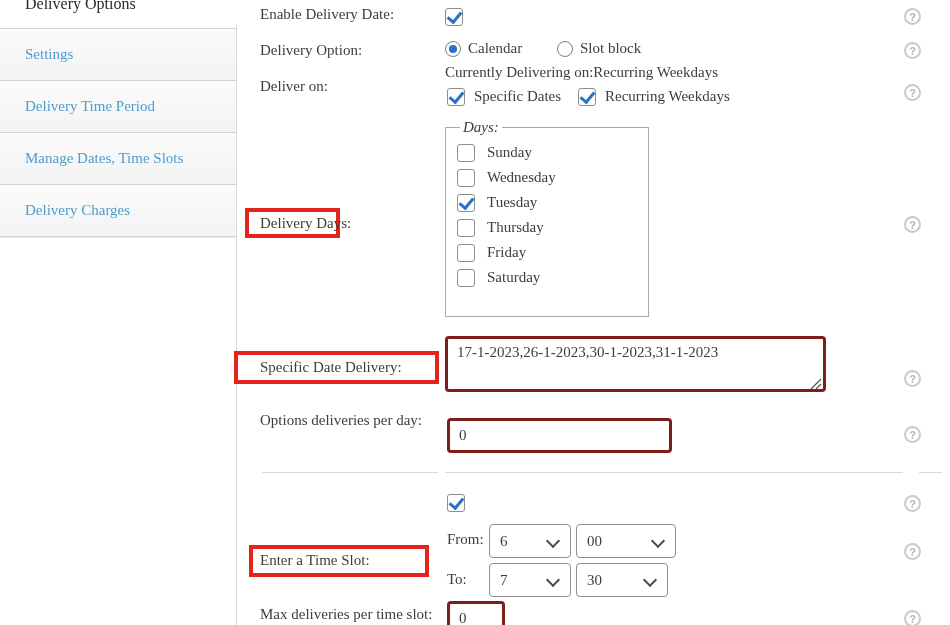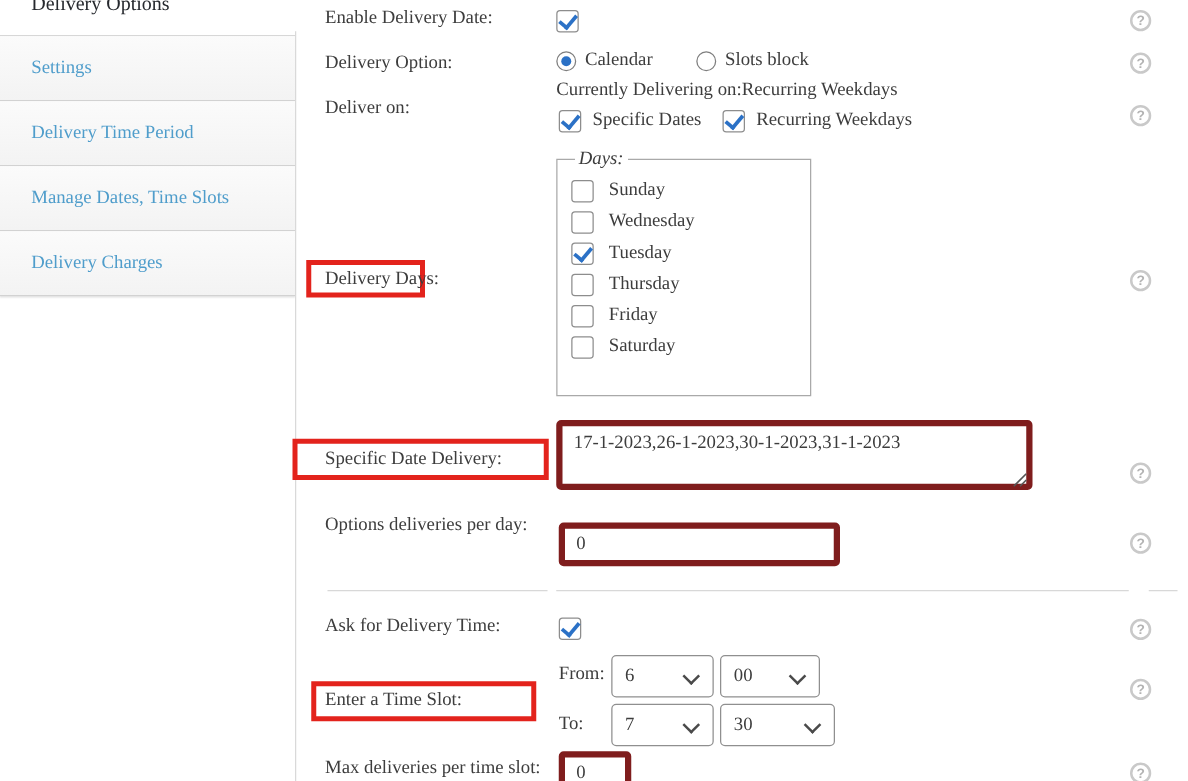--- a/index.html
+++ b/index.html
@@ -21,21 +21,21 @@
   .cb{position:absolute;width:18px;height:18px;background:#fff;border:1px solid #8d8d8d;border-radius:3px;box-sizing:border-box;cursor:pointer;}
   .cb.checked::after{content:"";position:absolute;left:4px;top:0px;width:6px;height:11px;
        border:solid #2b71c6;border-width:0 3px 3px 0;transform:rotate(40deg);}
   .radio{position:absolute;width:16px;height:16px;background:#fff;border:1px solid #7e7e7e;border-radius:50%;box-sizing:border-box;cursor:pointer;}
   .radio.selected::after{content:"";position:absolute;left:3px;top:3px;width:8px;height:8px;border-radius:50%;background:#2b71c6;}
   .opt{position:absolute;font-size:15px;}
   .help{position:absolute;left:904px;width:17px;height:17px;border:2px solid #c9c9c9;border-radius:50%;
         box-sizing:border-box;color:#b3b3b3;font:bold 11px "Liberation Sans",sans-serif;
         display:flex;align-items:center;justify-content:center;cursor:pointer;}
   .redbox{position:absolute;border:4px solid #e3231c;box-sizing:border-box;}
-  .textinput{position:absolute;border:5px solid #7f1d1d;border-radius:4px;box-sizing:border-box;
+  .textinput{position:absolute;border:3px solid #7f1d1d;border-radius:4px;box-sizing:border-box;
         font:15px "Liberation Serif",serif;color:#3d3d3d;padding:0 6px 0 9px;background:#fff;}
   textarea.textinput{resize:none;padding-top:4px;line-height:1.3;overflow:hidden;}
   .selectbox{position:absolute;height:34px;border:1px solid #8f8f8f;border-radius:4px;background:#fff;
         box-sizing:border-box;font-size:15px;display:flex;align-items:center;padding-left:10px;cursor:pointer;}
   .chev{position:absolute;right:12px;top:11px;width:8px;height:8px;border-right:2px solid #4a4a4a;
         border-bottom:2px solid #4a4a4a;transform:rotate(45deg);}
   .divider{position:absolute;height:1px;background:#d8d8d8;}
   fieldset.days{position:absolute;left:445px;top:119px;width:204px;height:198px;margin:0;
         border:1px solid #a9a9a9;padding:6px 0 0 10px;box-sizing:border-box;}
   fieldset.days legend{font-size:15px;padding:0 3px;margin-left:4px;font-style:italic;}
@@ -59,21 +59,21 @@
   <div class="vline"></div>
 
   <div class="lbl" style="top:5px">Enable Delivery Date:</div>
   <div class="cb checked" style="left:445px;top:8px"></div>
   <div class="help" style="top:8px">?</div>
 
   <div class="lbl" style="top:41px">Delivery Option:</div>
   <div class="radio selected" style="left:445px;top:41px"></div>
   <div class="opt" style="left:468px;top:40px">Calendar</div>
   <div class="radio" style="left:557px;top:41px"></div>
-  <div class="opt" style="left:580px;top:40px">Slots block</div>
+  <div class="opt" style="left:580px;top:40px">Slot block</div>
   <div class="help" style="top:42px">?</div>
 
   <div class="lbl" style="top:77px">Deliver on:</div>
   <div class="opt" style="left:445px;top:64px">Currently Delivering on:Recurring Weekdays</div>
   <div class="cb checked" style="left:447px;top:88px"></div>
   <div class="opt" style="left:474px;top:88px">Specific Dates</div>
   <div class="cb checked" style="left:578px;top:88px"></div>
   <div class="opt" style="left:605px;top:88px">Recurring Weekdays</div>
   <div class="help" style="top:84px">?</div>
 
@@ -119,33 +119,32 @@
   <div class="help" style="top:370px">?</div>
 
   <div class="lbl wrap2" style="top:408px">Options deliveries per day:</div>
   <input class="textinput" style="left: 447px; top: 418px; width: 225px; height: 35px;" type="text" value="0">
   <div class="help" style="top:426px">?</div>
 
   <div class="divider" style="left:262px;top:472px;width:176px"></div>
   <div class="divider" style="left:445px;top:472px;width:458px"></div>
   <div class="divider" style="left:919px;top:472px;width:23px"></div>
 
-  <div class="lbl" style="top:492px">Ask for Delivery Time:</div>
   <div class="cb checked" style="left:447px;top:494px"></div>
   <div class="help" style="top:495px">?</div>
 
   <div class="redbox" style="left:249px;top:545px;width:180px;height:32px"></div>
   <div class="lbl" style="top:551px">Enter a Time Slot:</div>
 
   <div class="opt" style="left:447px;top:531px">From:</div>
   <div class="selectbox" style="left:489px;top:524px;width:82px">
     <span>6</span>
     <span class="chev"></span>
   </div>
-  <div class="selectbox" style="left:576px;top:524px;width:80px">
+  <div class="selectbox" style="left:576px;top:524px;width:100px">
     <span>00</span>
     <span class="chev"></span>
   </div>
 
   <div class="opt" style="left:447px;top:571px">To:</div>
   <div class="selectbox" style="left:489px;top:563px;width:82px">
     <span>7</span>
     <span class="chev"></span>
   </div>
   <div class="selectbox" style="left:576px;top:563px;width:92px">

